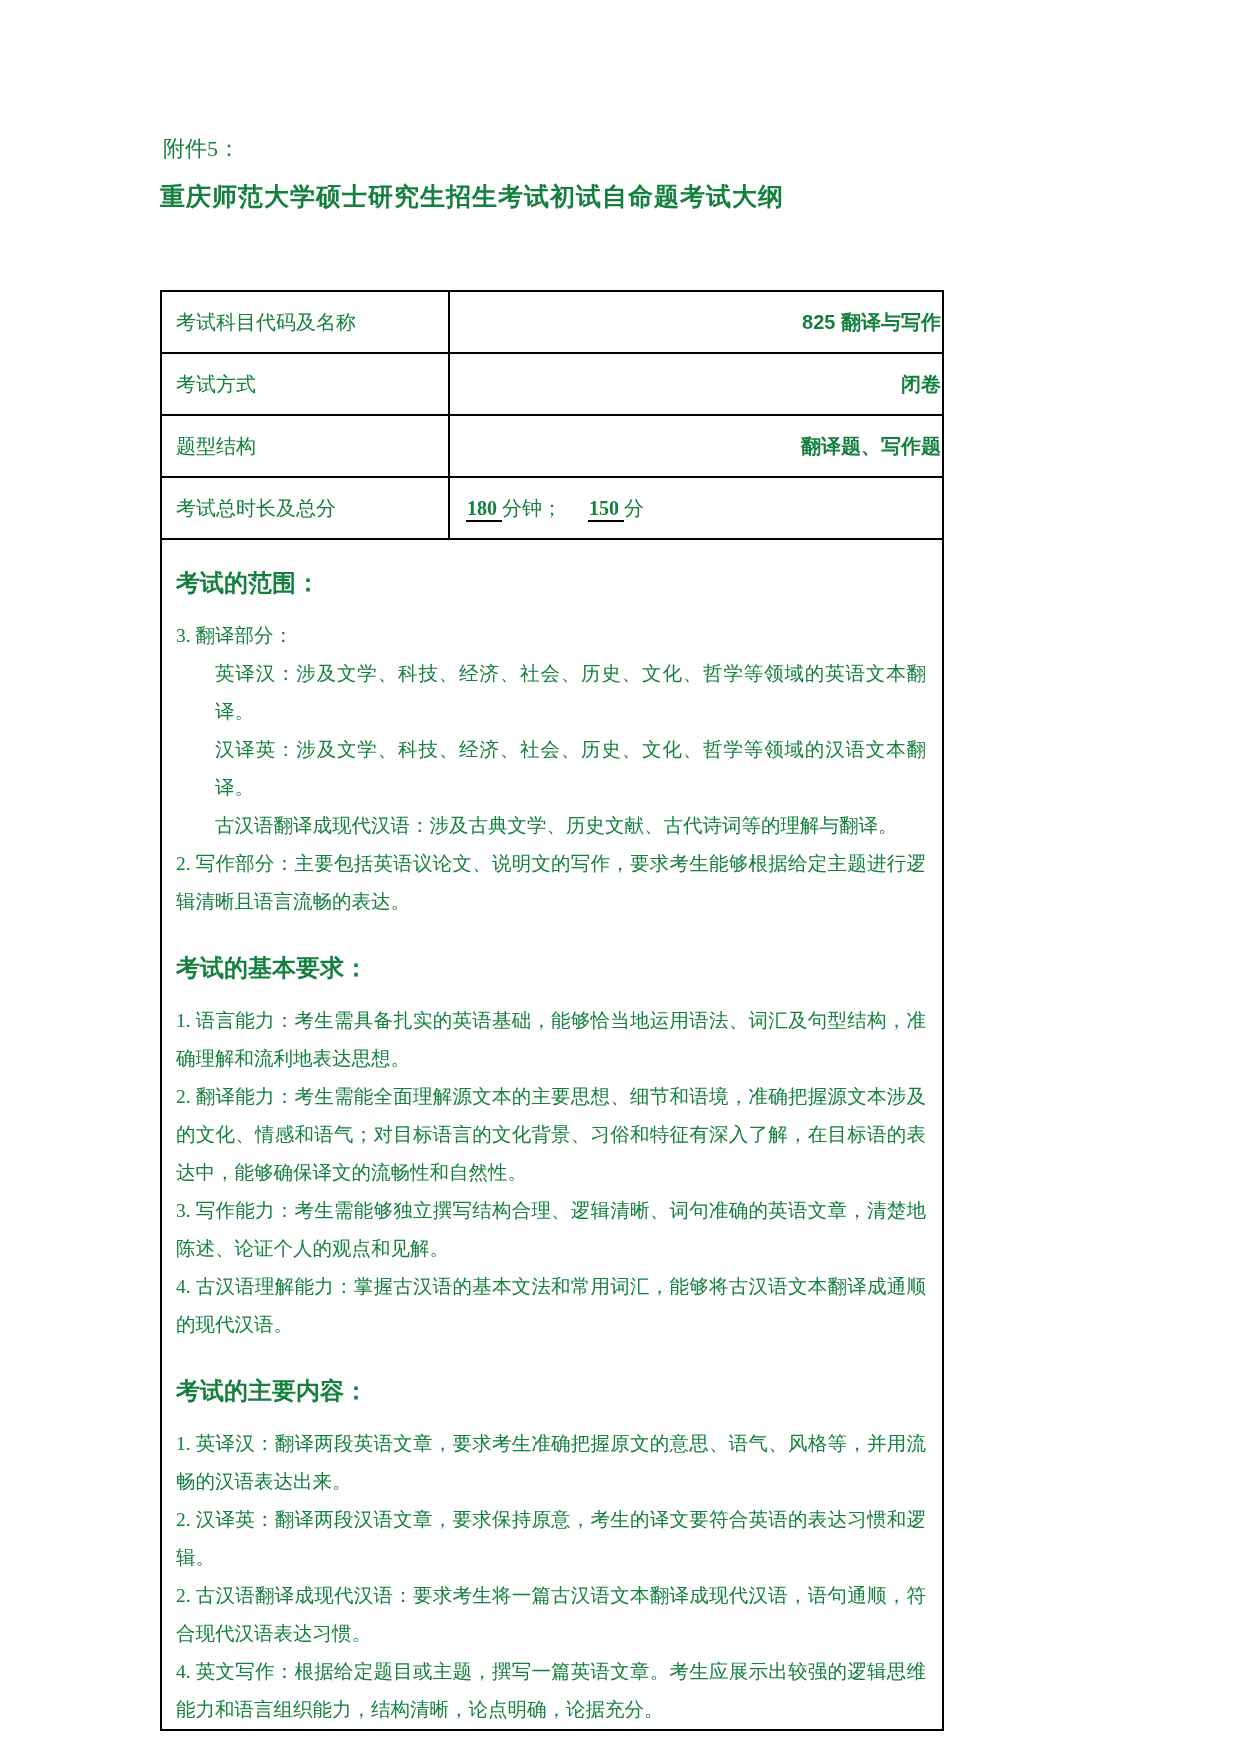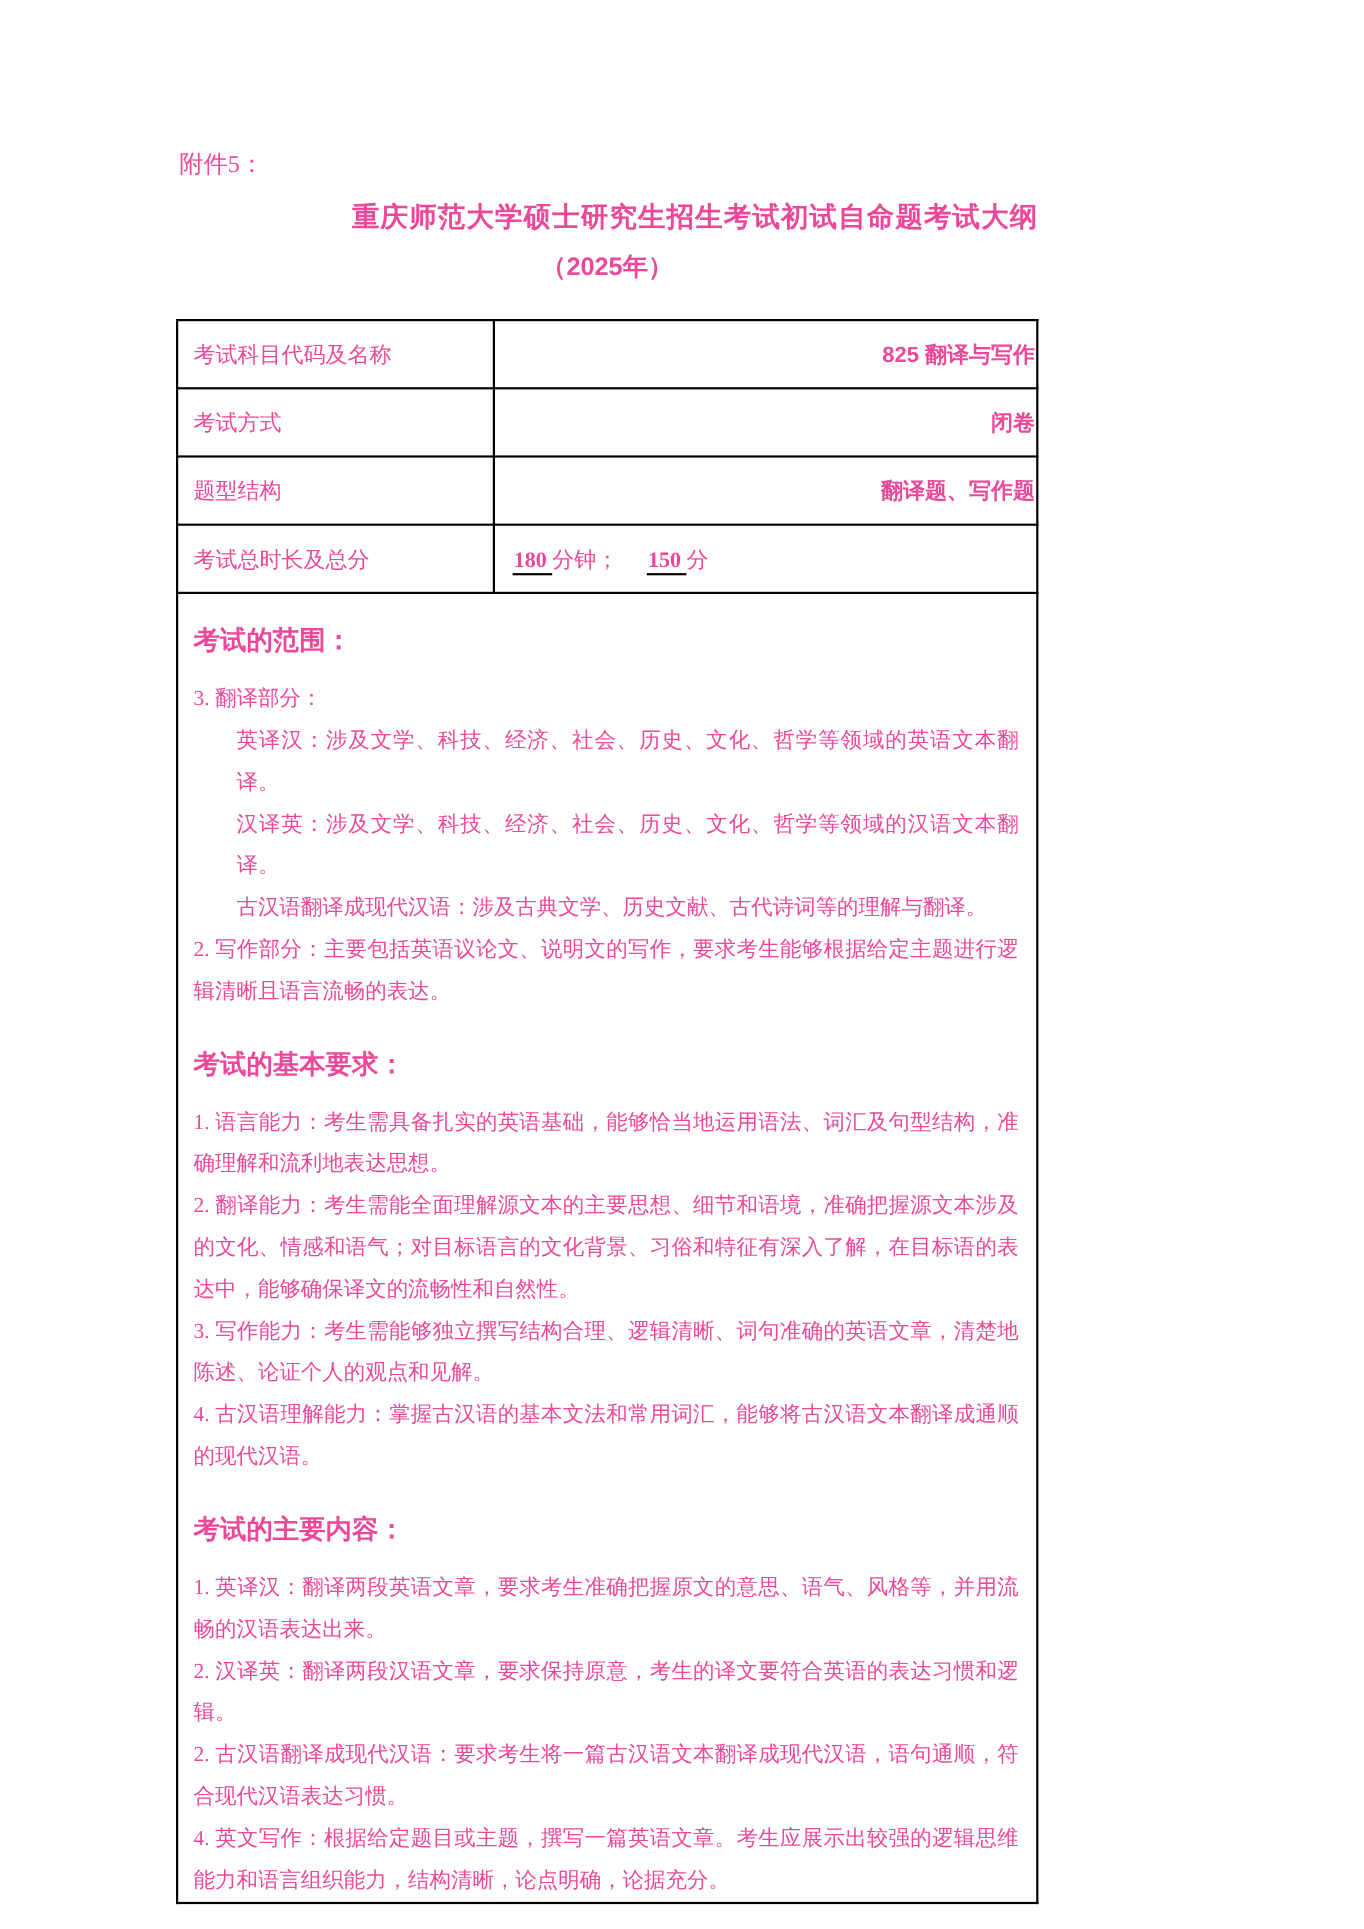--- a/index.html
+++ b/index.html
@@ -1,37 +1,37 @@
 <!DOCTYPE html>
 <html><head>
 <meta charset="utf-8">
 <style>
   html,body{margin:0;padding:0;background:#ffffff;}
   .page{
     position:relative;
     width:1152px;
     height:1754px;
     background:#ffffff;
-    color:#ec4899;
+    color:#15803d;
     font-family:"Liberation Serif", serif;
     overflow:hidden;
     padding-left:46px;
   }
   .attachment{
     position:absolute;
     left:163px;
     top:134px;
     font-size:22px;
   }
   .doc-title{
     position:absolute;
     left:160px;
     top:180px;
     width:784px;
-    text-align:right;
+    text-align:left;
     font-size:25px;
     font-weight:bold;
     font-family:"Liberation Sans", sans-serif;
     letter-spacing:1px;
   }
   .doc-year{
     position:absolute;
     left:160px;
     top:227px;
     width:784px;
@@ -105,21 +105,20 @@
 </style>
 </head>
 <body>
 
 <div class="page">
 
   <div class="attachment">附件5：</div>
 
   <div class="doc-title">重庆师范大学硕士研究生招生考试初试自命题考试大纲</div>
 
-  <div class="doc-year">（2025年）</div>
 
   <table class="info-table">
     <tbody>
       <tr>
         <td class="label-cell">考试科目代码及名称</td>
         <td class="value-cell bold-value">825 翻译与写作</td>
       </tr>
       <tr>
         <td class="label-cell">考试方式</td>
         <td class="value-cell bold-value">闭卷</td>

